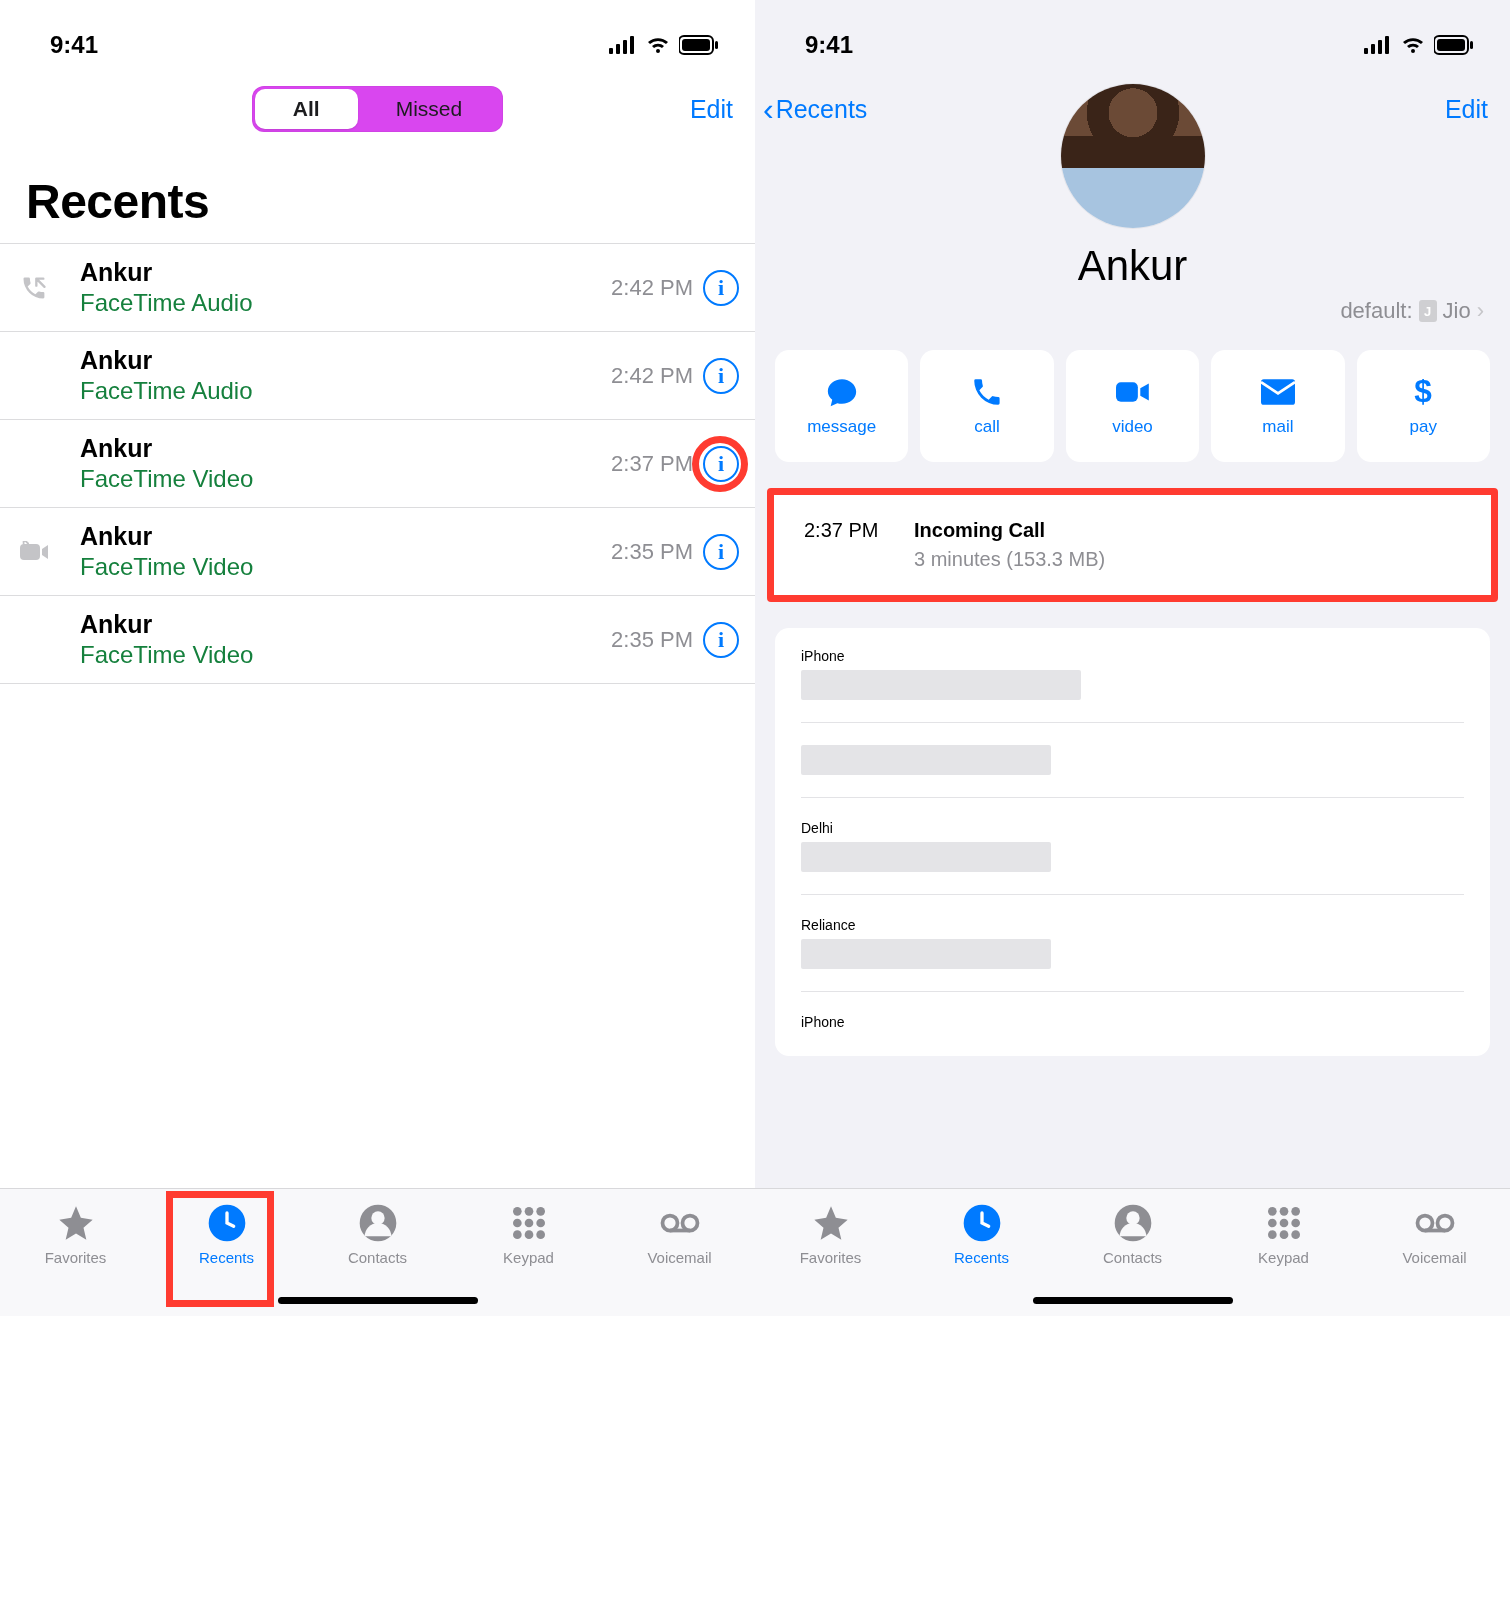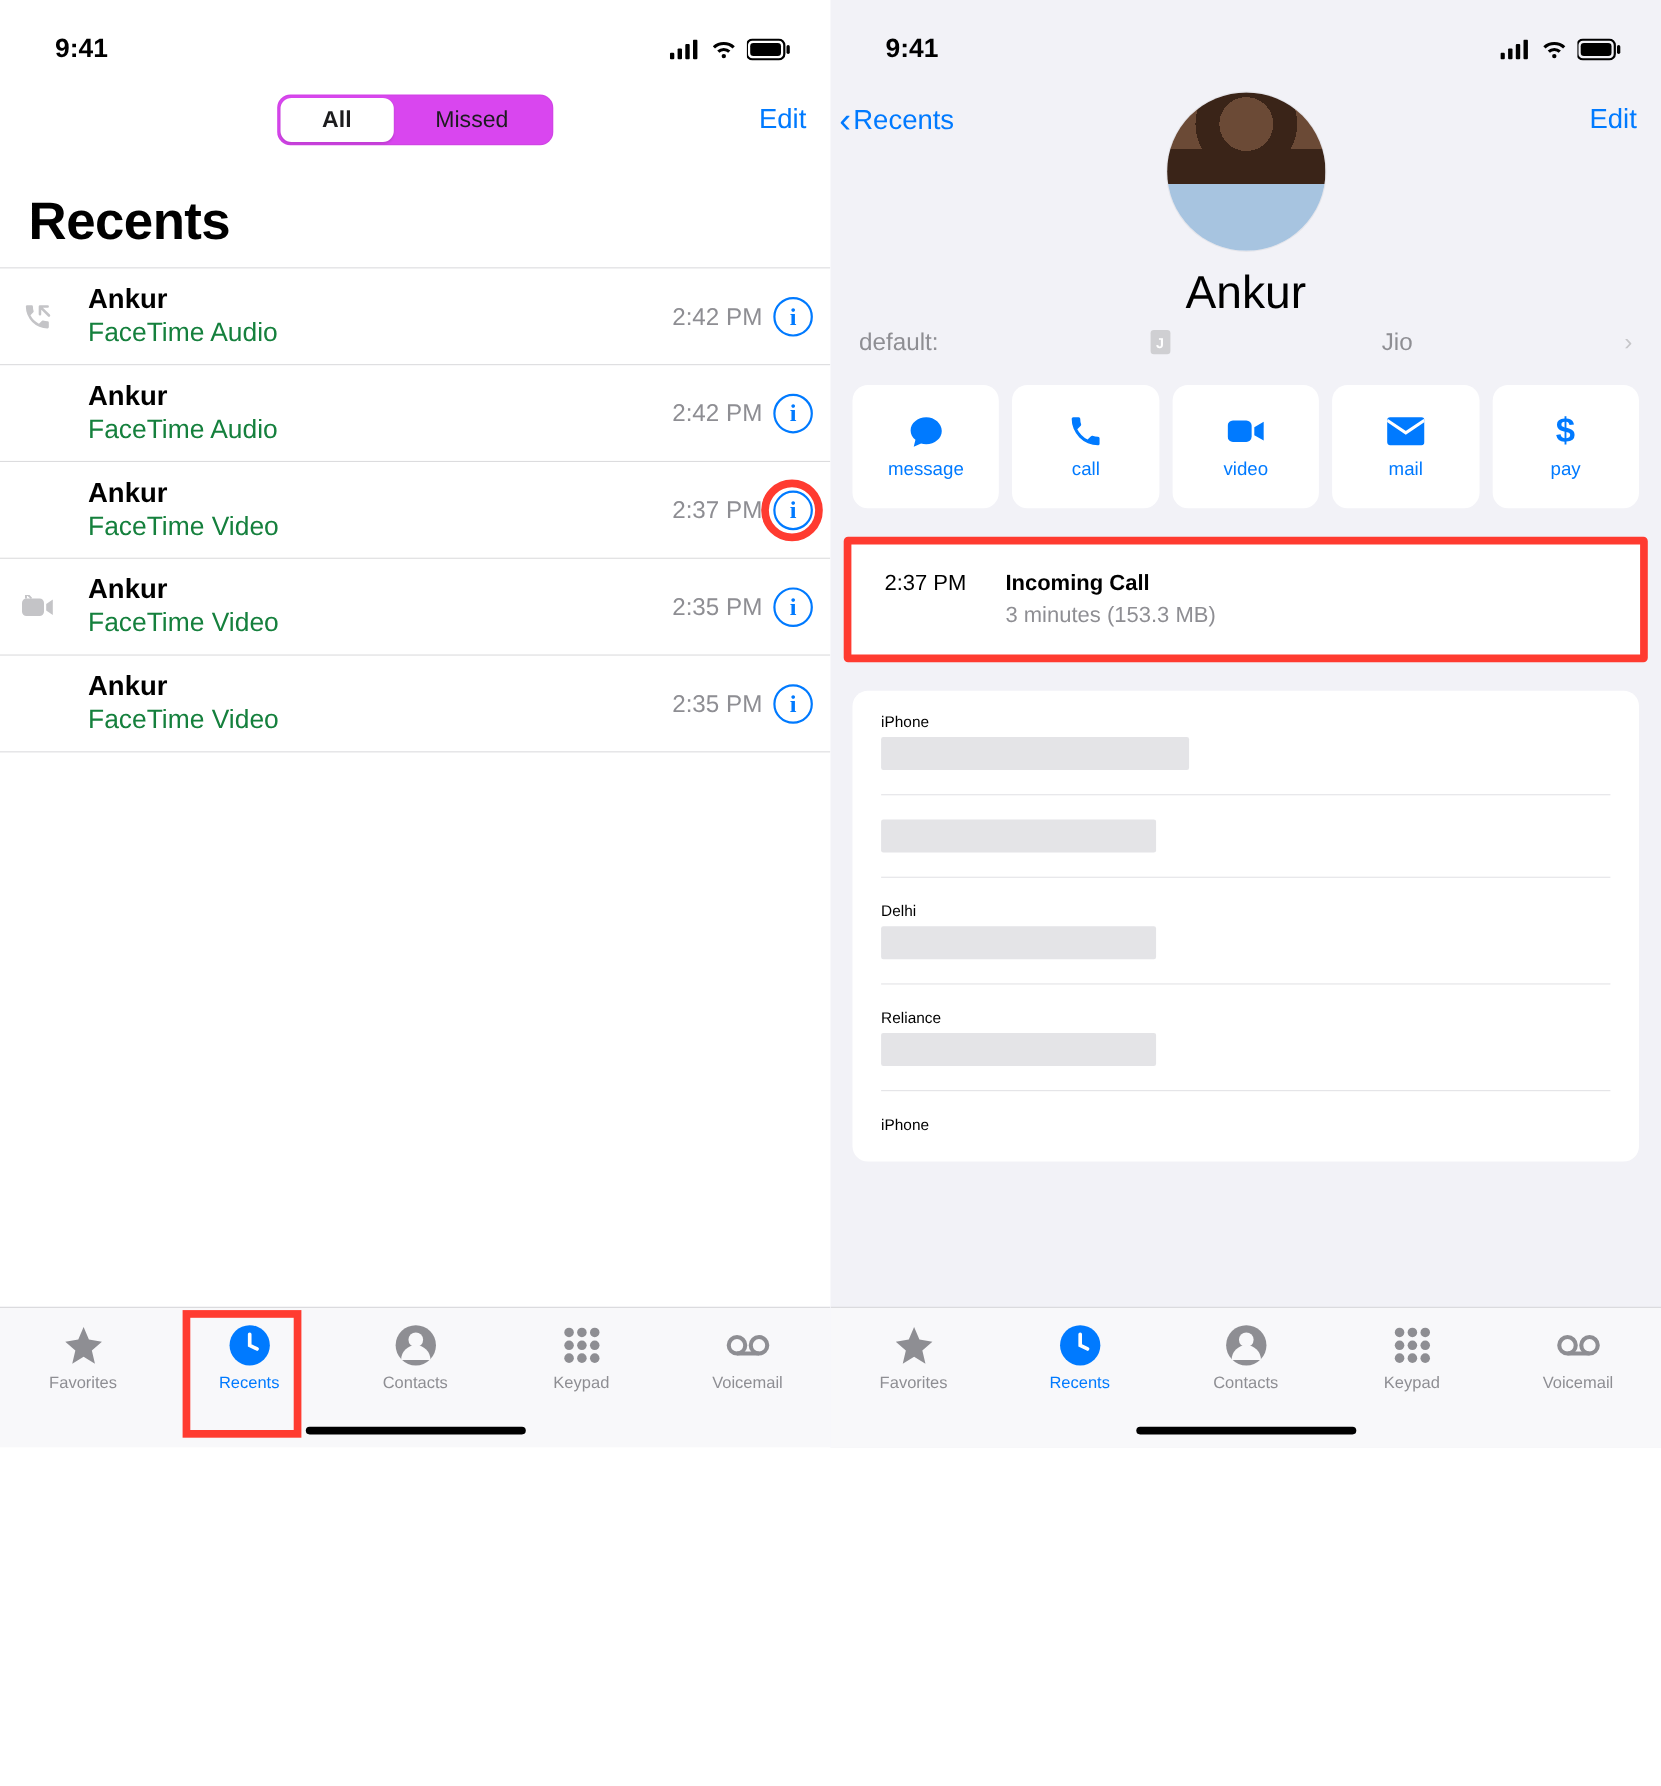--- a/index.html
+++ b/index.html
@@ -114,21 +114,21 @@
   }
   .avatar {
     width: 144px; height: 144px; border-radius: 50%; margin: 0 auto 14px;
     background: radial-gradient(circle at 50% 20%, #6b4a36 0 18%, #3a2418 18% 34%, transparent 34%),
                 linear-gradient(180deg, #444 0 2%, #6b4a36 2% 36%, #3a2418 36% 58%, #a7c4e0 58% 100%);
     box-shadow: 0 0 0 1px rgba(0,0,0,.05);
   }
   .contact-name { font-size: 42px; font-weight: 400; }
   .default-sim {
     font-size: 22px; color: #8e8e93; margin-top: 8px;
-    display: flex; align-items: center; justify-content: space-between; gap: 6px;
+    display: flex; align-items: center; justify-content: flex-end; gap: 6px;
     cursor: pointer;
   }
   .sim-badge {
     display: inline-flex; width: 18px; height: 22px; background: #cfcfd2; border-radius: 3px;
     color: #fff; font-size: 13px; align-items: center; justify-content: center; font-weight: 700;
   }
   .chevron-r { color: #c6c6c9; font-size: 22px; }
 
   .action-row {
     display: flex; gap: 12px; padding: 0 20px; margin-bottom: 26px;

